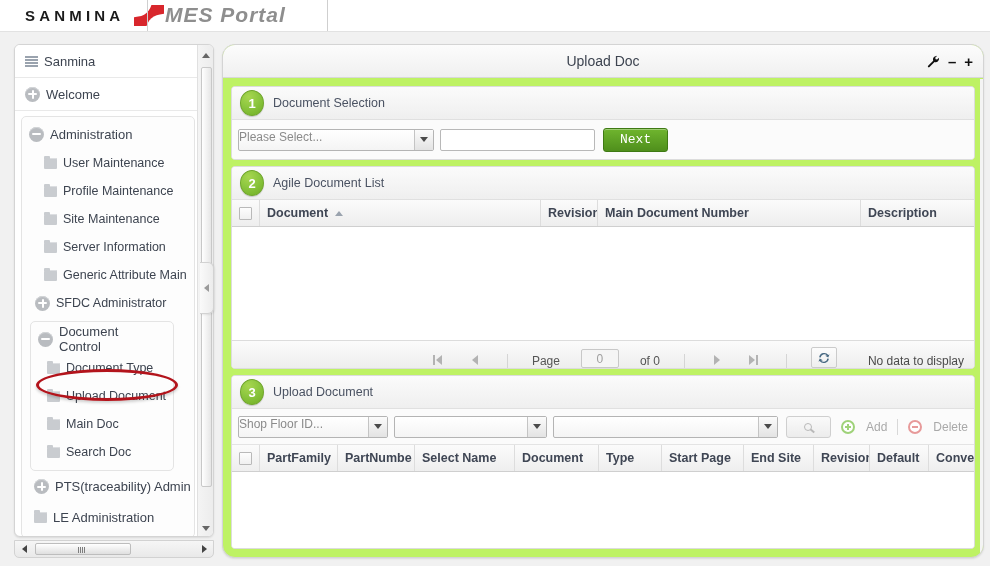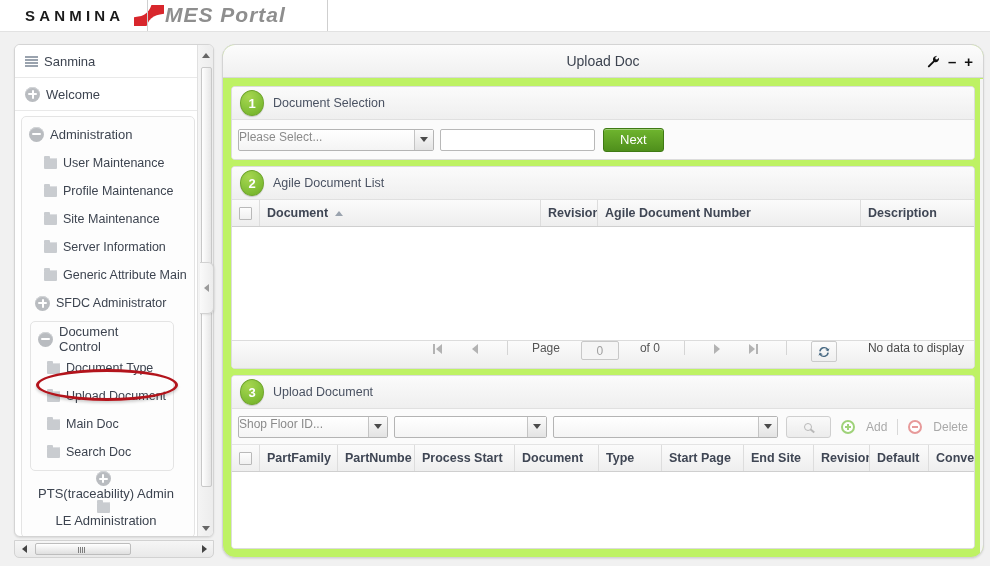--- a/index.html
+++ b/index.html
@@ -105,21 +105,20 @@
     height: 28px; display: flex; align-items: center;
     padding-left: 22px;
     font-size: 12.5px; color: #3d4450;
     white-space: nowrap;
   }
   .solo-item {
     height: 31px; display: flex; align-items: center;
     padding-left: 12px;
     font-size: 13px; color: #3d4450;
     white-space: nowrap;
-    flex-direction: column;
   }
 
   
   .ic {
     display: inline-block; flex: 0 0 auto; margin-right: 6px;
   }
   .ic-list {
     width: 13px; height: 11px; position: relative;
   }
   .ic-list i {
@@ -342,20 +341,21 @@
     line-height: 20px;
   }
   .btn-green {
     height: 24px; padding: 0 16px;
     background: linear-gradient(to bottom,#6fb52e,#4f8f1c);
     border: 1px solid #3f7a14;
     border-radius: 3px;
     color: #ffffff; font-size: 13px;
     display: flex; align-items: center; justify-content: center;
     box-shadow: inset 0 1px 0 rgba(255,255,255,0.35);
+    font-family: Liberation Mono, monospace;
   }
   .search-btn {
     width: 46px; height: 22px;
     background: linear-gradient(to bottom,#fafafa,#ececec);
     border: 1px solid #cfcfcf;
     border-radius: 3px;
     display: flex; align-items: center; justify-content: center;
     margin-left: 2px;
   }
   .magnifier {
@@ -412,21 +412,21 @@
   }
   .grid-body {
     background: #ffffff;
   }
 
   
   .pager {
     height: 28px;
     background: linear-gradient(to bottom,#fbfbfb,#eeeeee);
     border-top: 1px solid #dcdcdc;
-    display: flex; align-items: flex-start; justify-content: flex-end;
+    display: flex; align-items: flex-end; justify-content: flex-end;
     padding-right: 10px;
     gap: 21px;
     font-size: 12px; color: #555;
   }
   .pg-btn { width:16px;height:16px;display:flex;align-items:center;justify-content:center; }
   .tri-pg-l { width:0;height:0;border-top:5px solid transparent;border-bottom:5px solid transparent;border-right:6px solid #b3b3b3; }
   .tri-pg-r { width:0;height:0;border-top:5px solid transparent;border-bottom:5px solid transparent;border-left:6px solid #b3b3b3; }
   .bar-l { width:2px;height:10px;background:#b3b3b3;margin-right:1px; }
   .bar-r { width:2px;height:10px;background:#b3b3b3;margin-left:1px; }
   .pg-sep { width:1px;height:14px;background:#d5d5d5;margin:0 3px; }
@@ -618,21 +618,21 @@
 
       <div class="grid-head">
         <div class="gh cb" style="width:28px">
             <span class="cbox"></span>
           </div>
         <div class="gh" style="width:281px">
           <span>Document</span>
           <span class="sort-asc"></span>
         </div>
         <div class="gh" style="width:57px">Revision</div>
-        <div class="gh" style="width:263px">Agile Document Number</div>
+        <div class="gh" style="width:263px">Main Document Number</div>
         <div class="gh" style="width:133px;border-right:none">Description</div>
       </div>
 
       <div class="grid-body" style="height:113px"></div>
 
       <div class="pager">
         <div class="pg-btn">
             <span class="bar-l"></span>
             <span class="tri-pg-l"></span>
           </div>
@@ -701,21 +701,21 @@
           <span>Delete</span>
         </div>
       </div>
 
       <div class="grid-head">
         <div class="gh cb" style="width:28px">
             <span class="cbox"></span>
           </div>
         <div class="gh" style="width:78px">PartFamily</div>
         <div class="gh" style="width:77px">PartNumbe</div>
-        <div class="gh" style="width:100px">Process Start</div>
+        <div class="gh" style="width:100px">Select Name</div>
         <div class="gh" style="width:84px">Document</div>
         <div class="gh" style="width:63px">Type</div>
         <div class="gh" style="width:82px">Start Page</div>
         <div class="gh" style="width:70px">End Site</div>
         <div class="gh" style="width:56px">Revision</div>
         <div class="gh" style="width:59px">Default</div>
         <div class="gh" style="width:62px;border-right:none">Convert</div>
       </div>
 
       <div class="grid-body" style="height:76px"></div>

